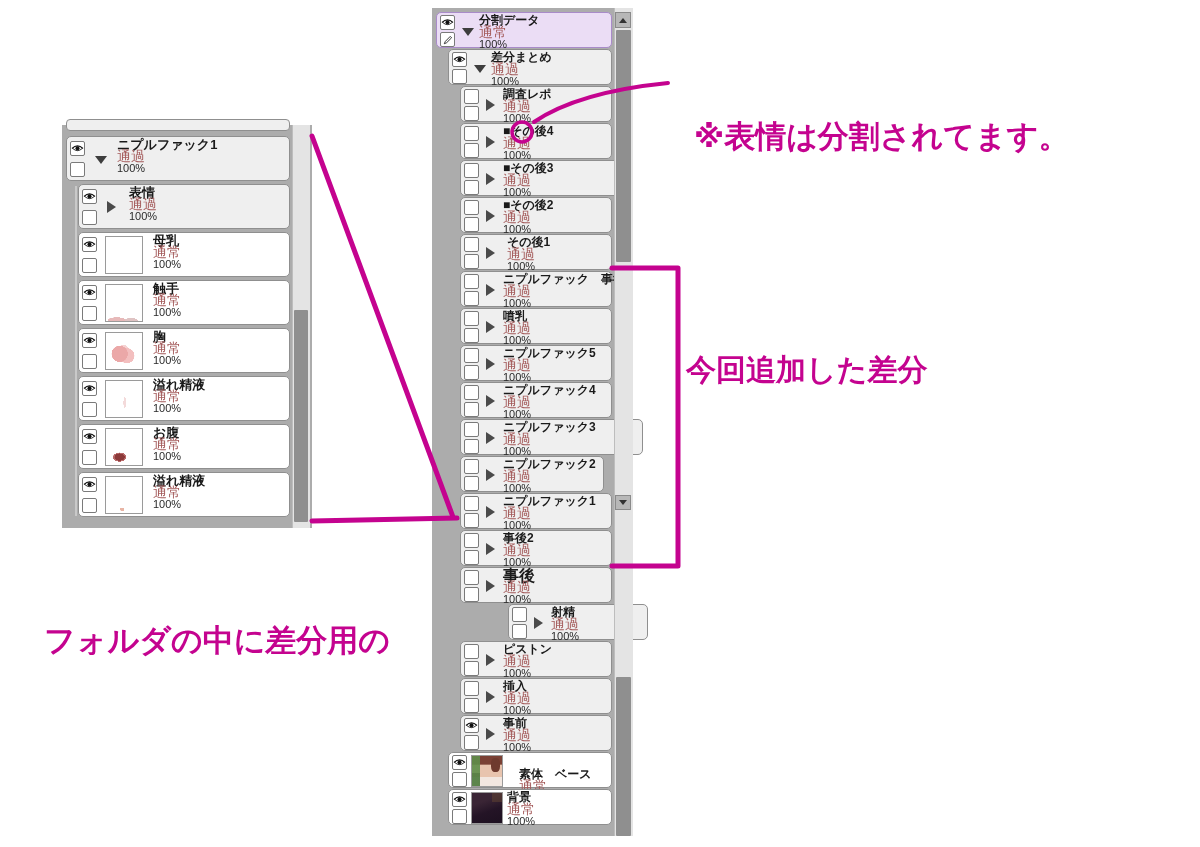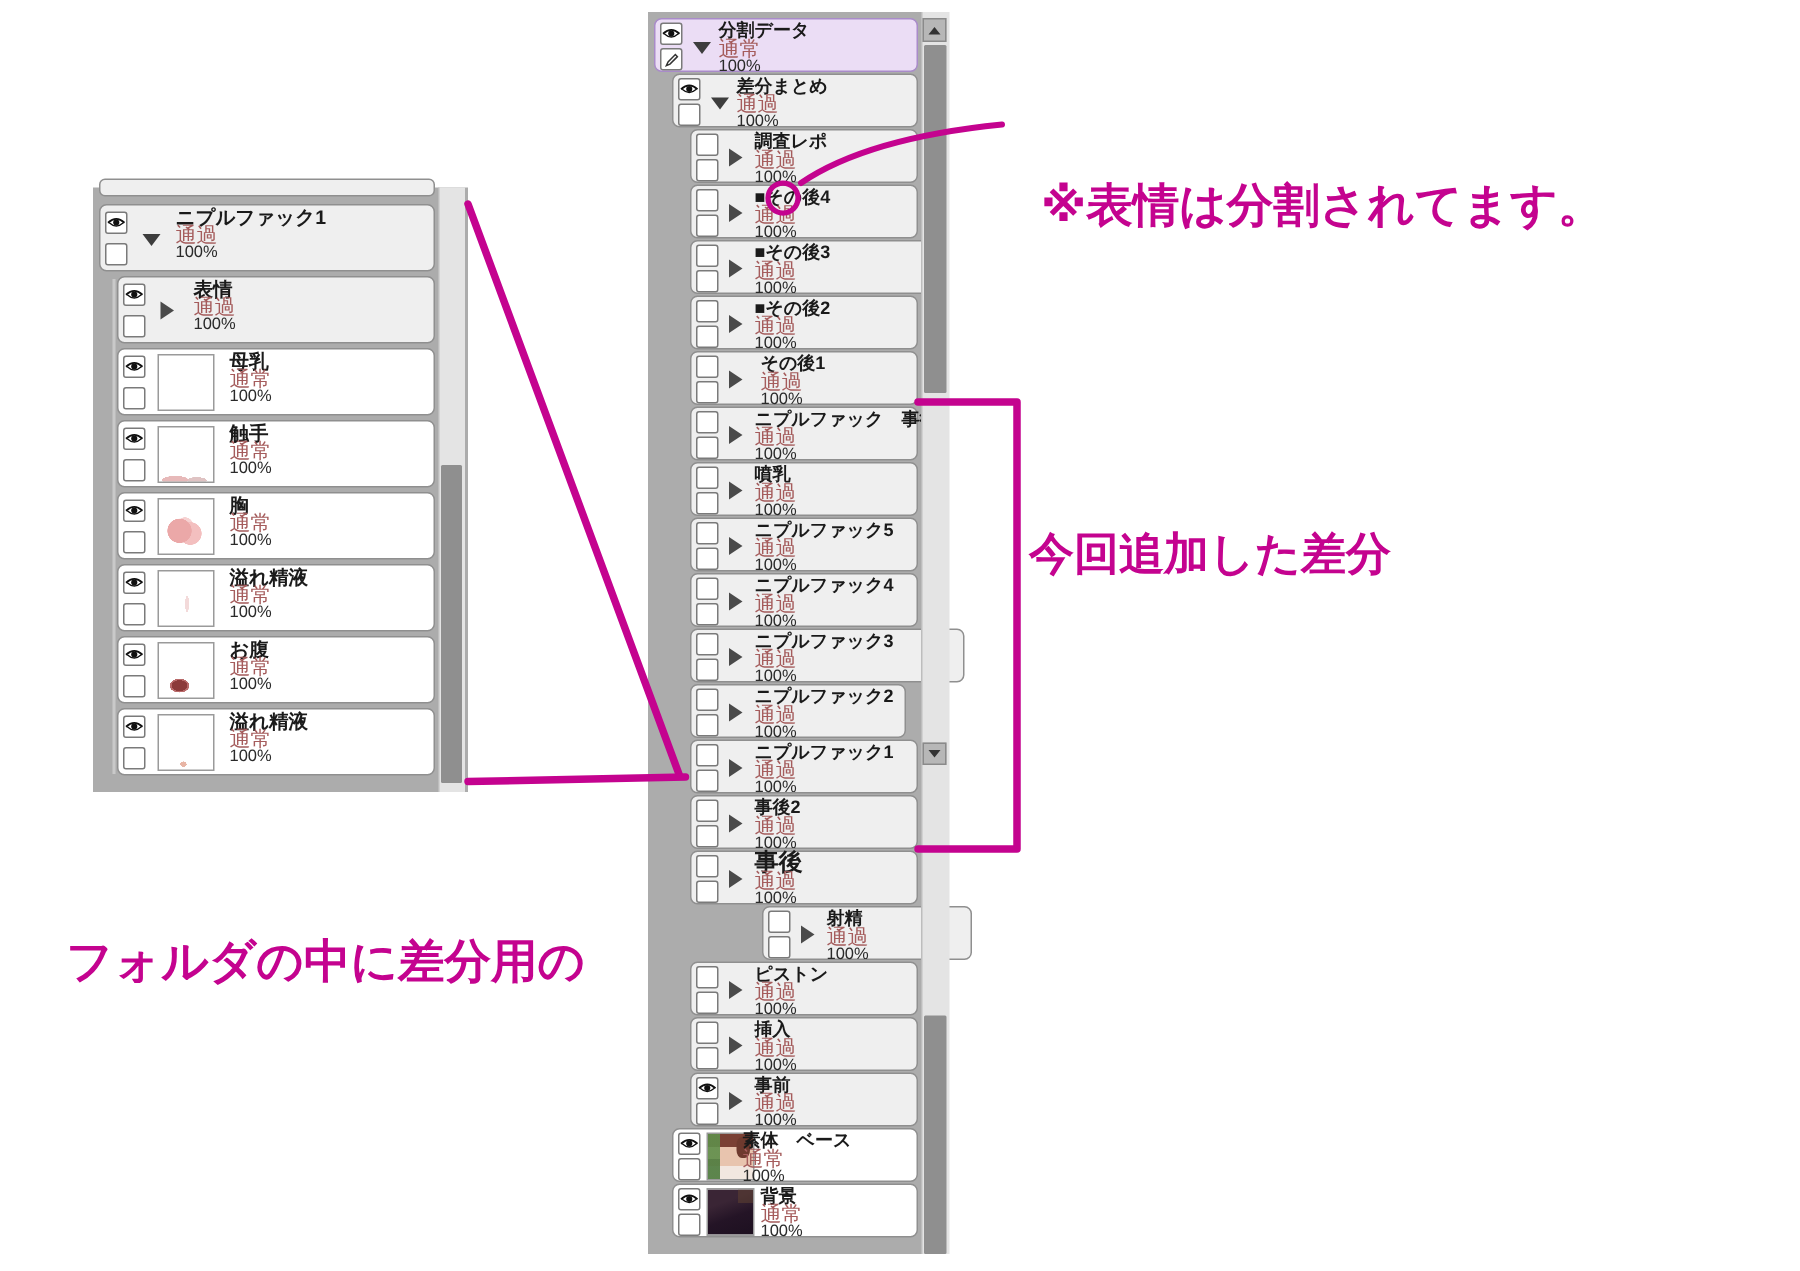--- a/index.html
+++ b/index.html
@@ -508,21 +508,21 @@
           <div class="cbox" style="top: 2px;">
             <svg viewBox="0 0 16 14" width="13" height="11">
               <path d="M1 7 Q8 0.5 15 7" fill="none" stroke="#111" stroke-width="1.5"></path>
               <path d="M2 7 Q8 12.5 14 7" fill="none" stroke="#111" stroke-width="1.1"></path>
               <circle cx="8" cy="6.8" r="2.6" fill="#111"></circle>
             </svg>
           </div>
           <div class="cbox" style="top: 19px;"></div>
         </div>
         <div class="thumb t-sotai" style="left: 22px; top: 2px; width: 32px; height: 32px; overflow: hidden;"></div>
-        <div class="meta" style="left: 46px;">
+        <div class="meta" style="left: 70px; margin-top: 14px;">
           <div class="lname" style="font-size: 12px;">素体　ベース</div>
           <div class="lmode">通常</div>
           <div class="lopa">100%</div>
         </div>
       </div>
       <div class="lrow" style="left: 16px; top: 781px; width: 164px; height: 36px;">
         <div class="boxes">
           <div class="cbox" style="top: 2px;">
             <svg viewBox="0 0 16 14" width="13" height="11">
               <path d="M1 7 Q8 0.5 15 7" fill="none" stroke="#111" stroke-width="1.5"></path>

